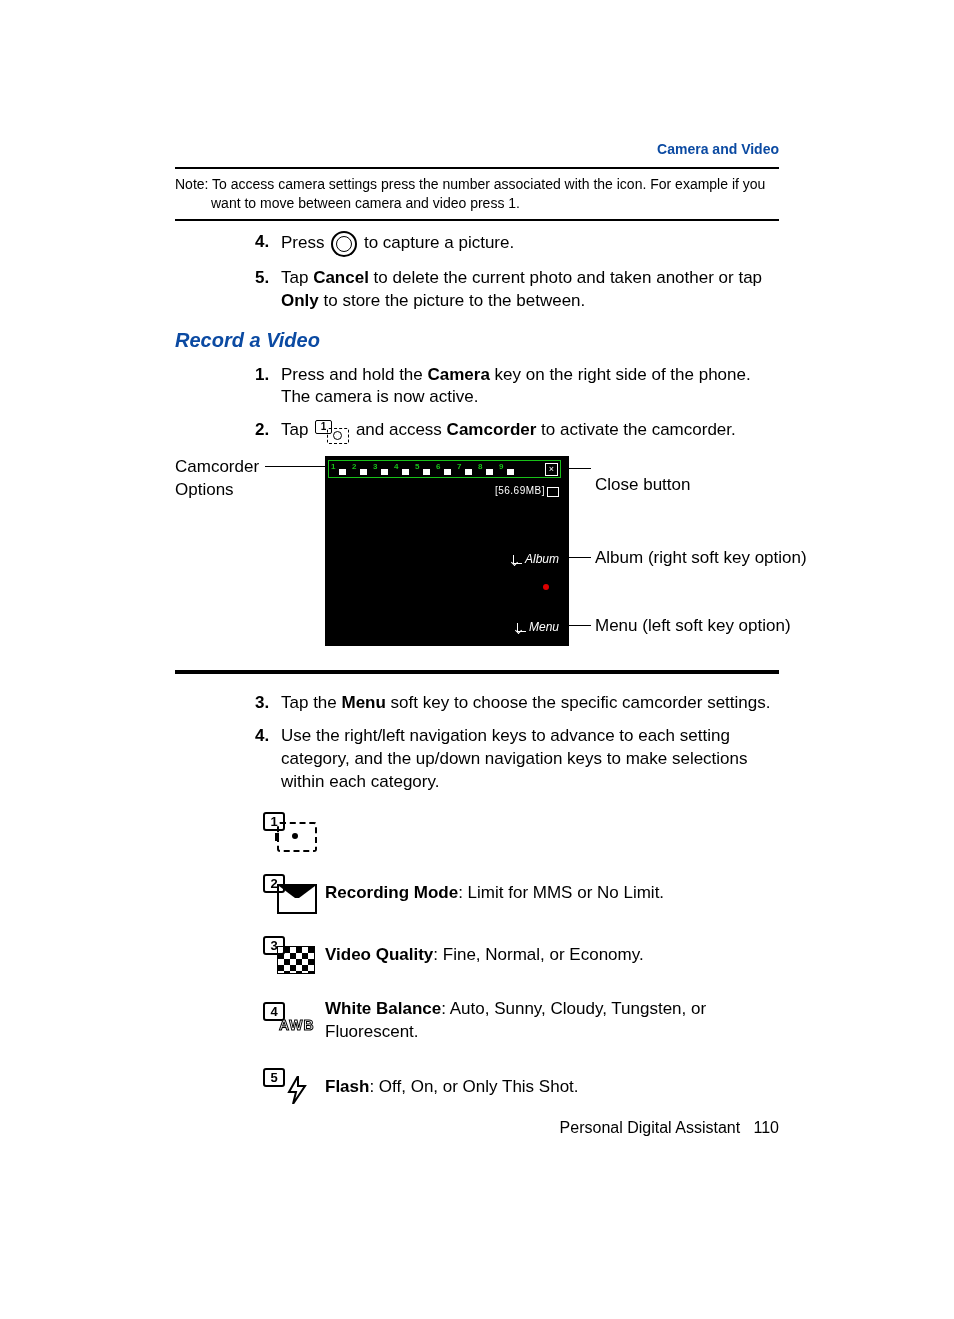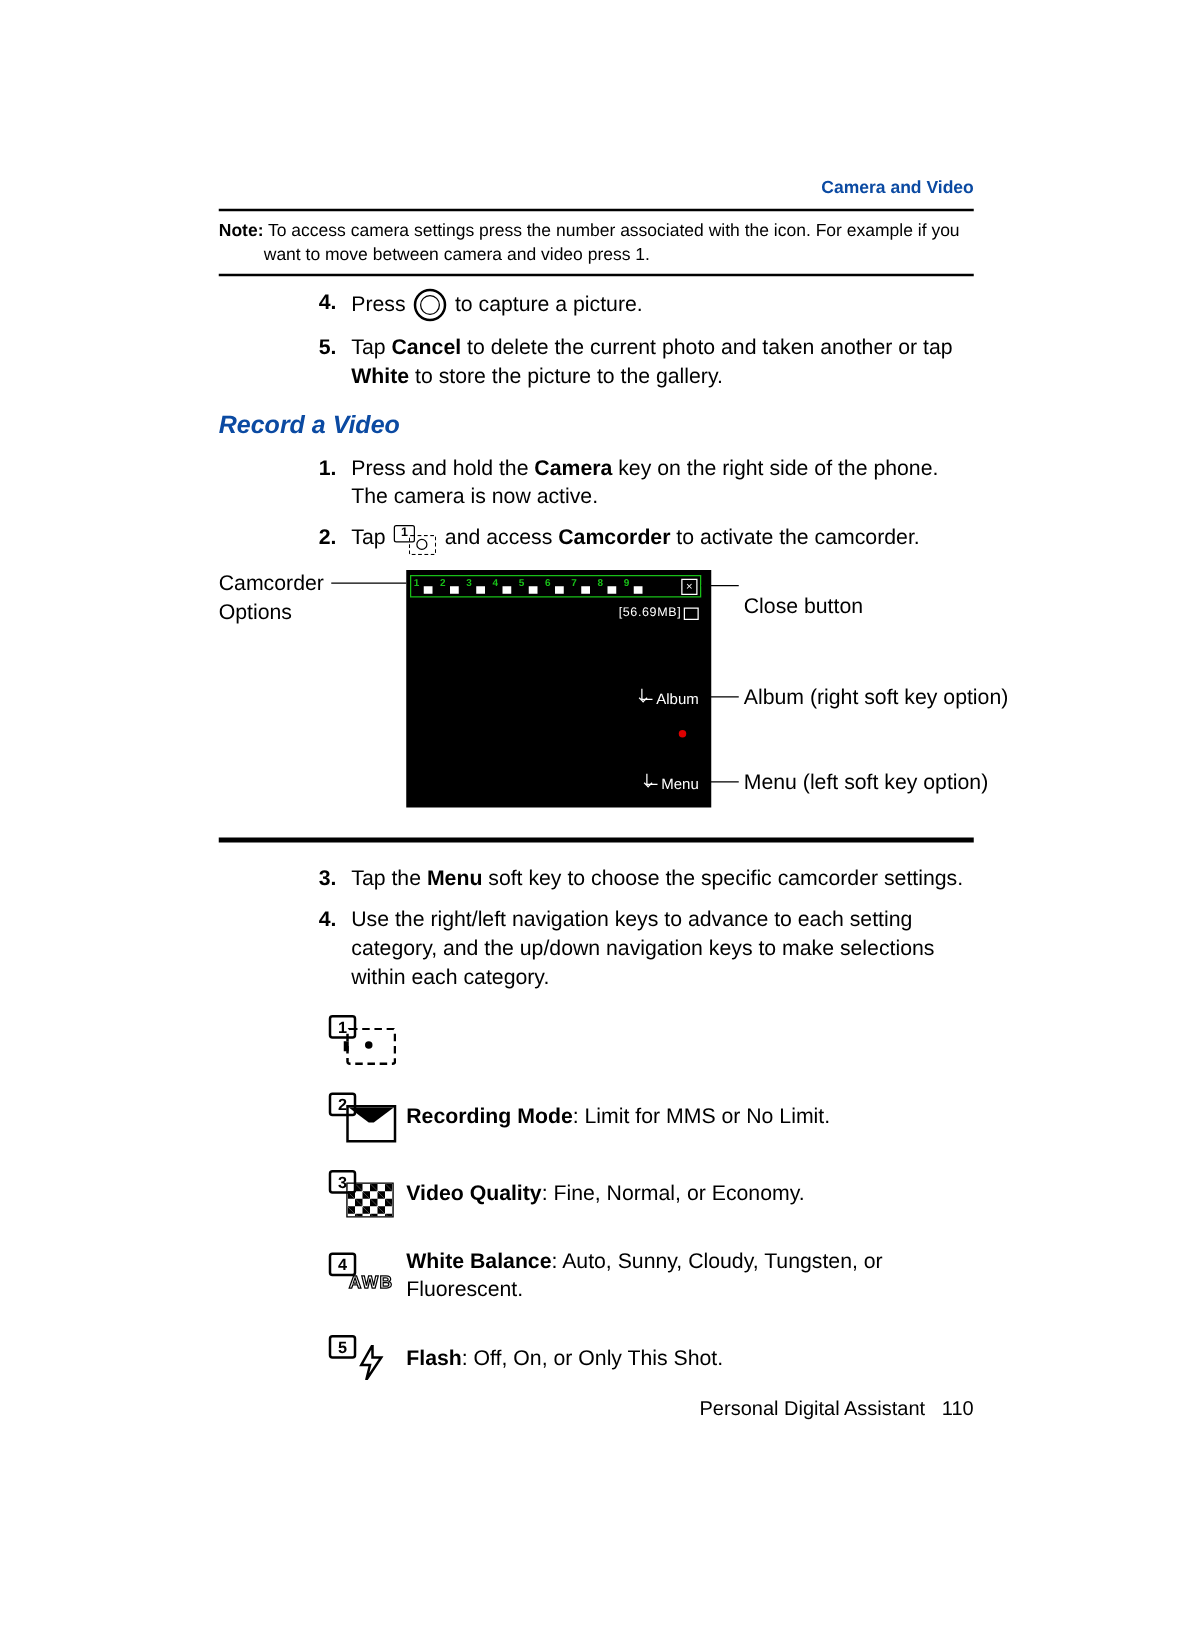--- a/index.html
+++ b/index.html
@@ -30,21 +30,21 @@
     border-top: 2px solid #000;
     margin: 0;
   }
   .note {
     font-size: 14px;
     margin: 6px 0 6px 0;
     padding-left: 0;
     text-indent: -36px;
     margin-left: 36px;
   }
-  .note b { font-weight: bold; text-align: right; }
+  .note b { font-weight: normal; text-align: right; }
   .ol {
     margin: 10px 0 0 0;
     padding: 0 0 0 80px;
   }
   .li {
     display: flex;
     margin-bottom: 10px;
     align-items: flex-start;
   }
   .li .num {
@@ -183,22 +183,23 @@
     color: #fff;
     font-size: 10px;
     letter-spacing: 0.5px;
   }
   .softlabel {
     position: absolute;
     right: 10px;
     color: #fff;
     font-size: 12px;
     display: flex;
-    align-items: flex-start;
+    align-items: center;
     gap: 3px;
+    font-style: italic;
   }
   .softlabel .pointer {
     display: inline-block;
     width: 8px; height: 8px;
     border-left: 1px solid #fff;
     border-bottom: 1px solid #fff;
     position: relative;
   }
   .softlabel .pointer::after {
     content: "";
@@ -338,21 +339,21 @@
       <span class="num">4.</span>
       <span class="txt">
         <span>Press </span>
         <span class="circle-btn"></span>
         <span> to capture a picture.</span>
       </span>
     </div>
     <div class="li">
       <span class="num">5.</span>
       <span class="txt">
-        <span>Tap </span><b>Cancel</b><span> to delete the current photo and taken another or tap </span><b>White</b><span> to store the picture to the gallery.</span>
+        <span>Tap </span><b>Cancel</b><span> to delete the current photo and taken another or tap </span><b>Only</b><span> to store the picture to the between.</span>
       </span>
     </div>
   </div>
 
   <div class="subhead">Record a Video</div>
 
   <div class="ol">
     <div class="li">
       <span class="num">1.</span>
       <span class="txt">

